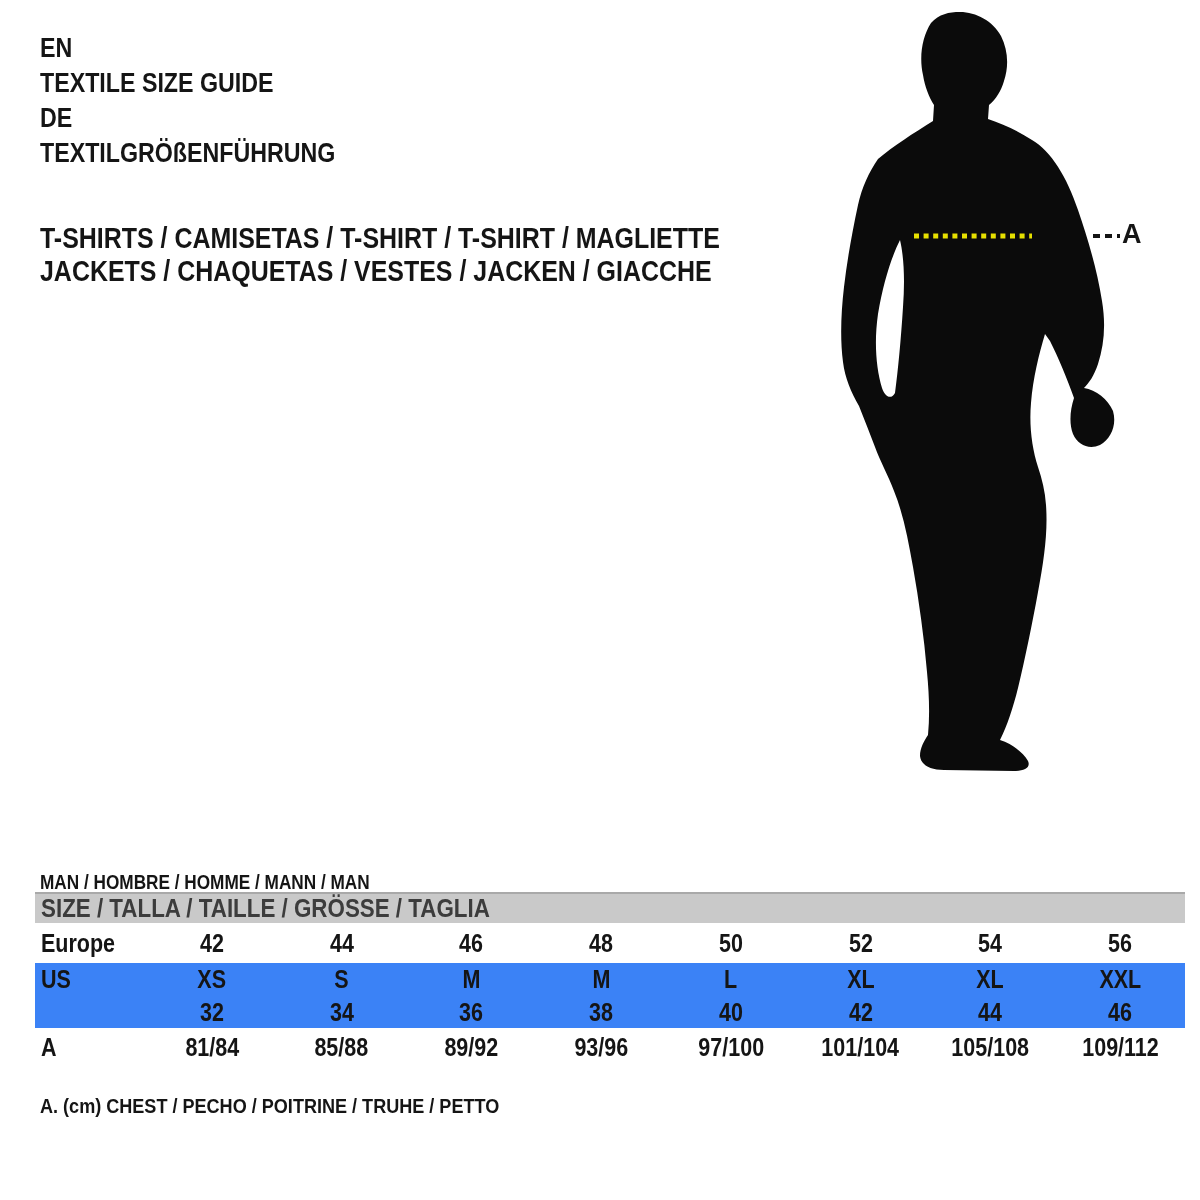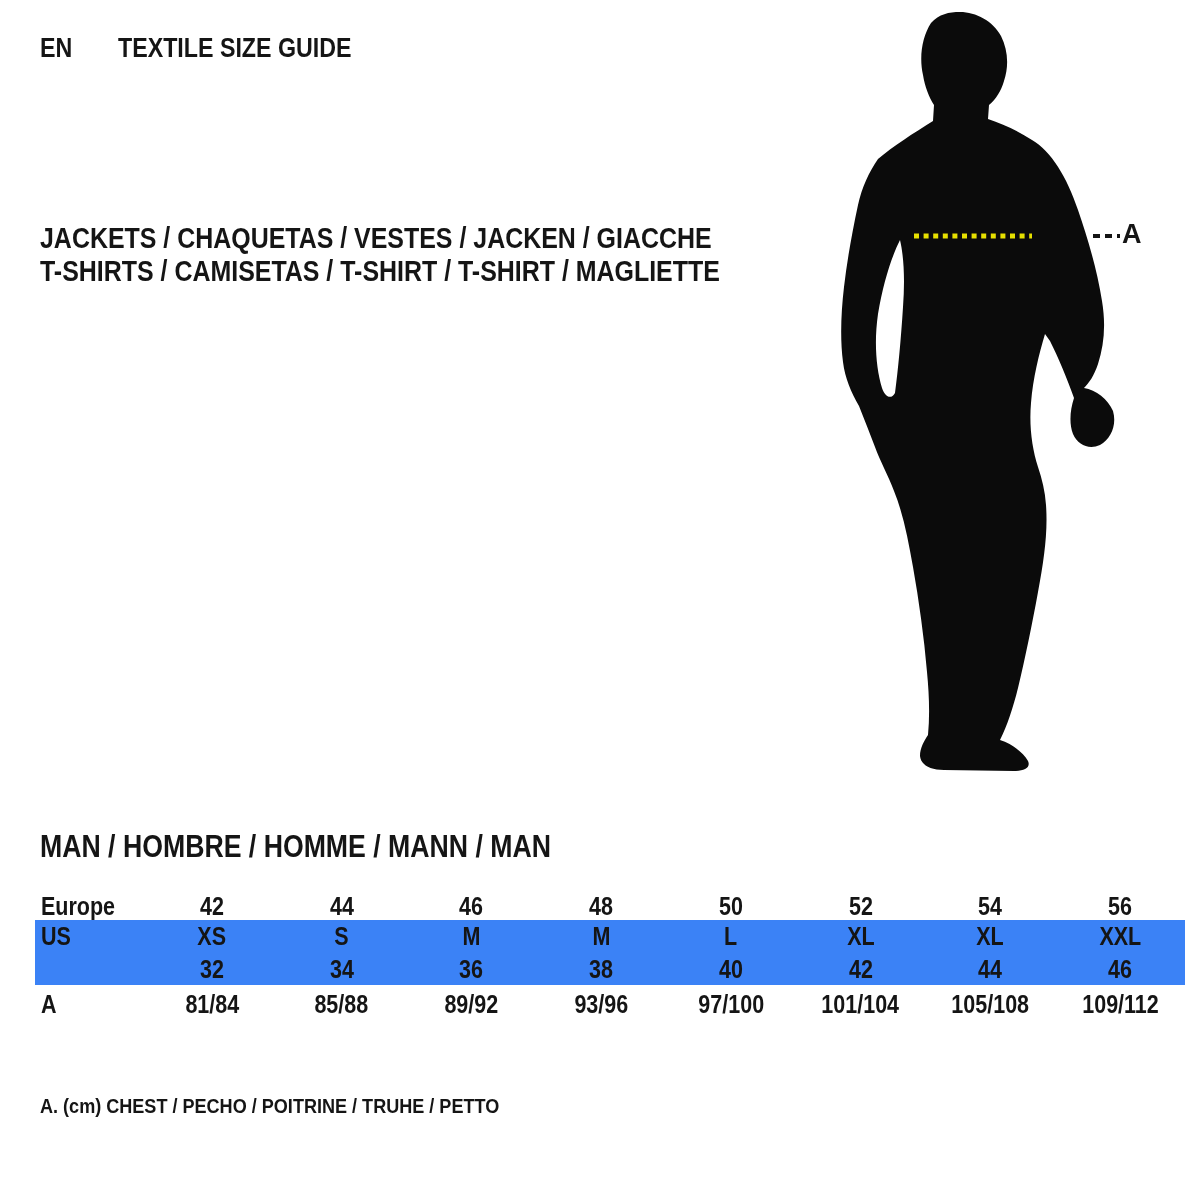--- a/index.html
+++ b/index.html
@@ -10,65 +10,69 @@
     overflow: hidden;
     font-family: "Liberation Sans", sans-serif;
     font-weight: bold;
     color: #151515;
   }
   .cond  { display: inline-block; transform: scaleX(0.86); transform-origin: 0 50%; white-space: nowrap; }
   .condc { display: inline-block; transform: scaleX(0.86); transform-origin: 50% 50%; white-space: nowrap; }
 
   
   .langs { position: absolute; left: 40px; top: 31px; font-size: 27px; line-height: 35px; }
-  .lang-row { display: flex; }
+  .lang-row { display: flex; flex-direction: column; }
   .lang-code { width: 78px; flex-shrink: 0; }
 
   
   .cats { position: absolute; left: 40px; top: 222px; font-size: 29px; line-height: 33px; }
 
   
   .figure-svg { position: absolute; left: 840px; top: 0px; width: 300px; height: 800px; }
   .measure-a { position: absolute; left: 1122px; top: 219px; font-size: 27px; }
 
   
-  .section-title { position: absolute; left: 40px; top: 829px; font-size: 31px; }
+  .section-title { position: absolute; left: 40px; top: 871px; font-size: 20px; }
 
   
   .size-table { position: absolute; left: 35px; top: 892px; width: 1150px; font-size: 25px; }
   .table-header {
     height: 31px; background: #c9c9c9;
     border-top: 2px solid #a9a9a9;
     box-sizing: border-box;
     display: flex; align-items: center;
     padding-left: 6px;
     font-size: 26px; color: #3c3c3c;
   }
   .trow { display: flex; align-items: center; }
   .trow.shaded { background: #3b82f6; }
-  .rh0 { height: 28px; justify-content: flex-end; } .rh1 { height: 33px; } .rh2 { height: 32px; } .rh3 { height: 38px; }
+  .rh0 { height: 40px; justify-content: flex-end; } .rh1 { height: 33px; } .rh2 { height: 32px; } .rh3 { height: 38px; }
   .rlabel { width: 112px; padding-left: 6px; box-sizing: border-box; flex-shrink: 0; }
   .cell { flex: 1; text-align: center; }
 
   
   .footnote { position: absolute; left: 40px; top: 1094px; font-size: 21px; }
 </style>
 </head>
 <body>
 
 <div class="langs">
   <div class="lang-row">
     <span class="lang-code"><span class="cond">EN</span></span>
     <span class="cond">TEXTILE SIZE GUIDE</span>
   </div>
+  <div class="lang-row">
+    <span class="lang-code"><span class="cond">DE</span></span>
+    <span class="cond">TEXTILGRÖßENFÜHRUNG</span>
+  </div>
 </div>
 
 <div class="cats">
+  <div><span class="cond">T-SHIRTS / CAMISETAS / T-SHIRT / T-SHIRT / MAGLIETTE</span></div>
   <div><span class="cond">JACKETS / CHAQUETAS / VESTES / JACKEN / GIACCHE</span></div>
-  <div><span class="cond">T-SHIRTS / CAMISETAS / T-SHIRT / T-SHIRT / MAGLIETTE</span></div>
 </div>
 
 <svg class="figure-svg" viewBox="840 0 300 800" xmlns="http://www.w3.org/2000/svg">
   <path fill="#0b0b0b" d="
     M 960 12
     C 976 12 993 21 1001 36
     C 1008 50 1009 66 1004 81
     C 1001 91 996 99 989 105
     L 988 119
     C 1003 124 1018 131 1032 140
@@ -121,20 +125,23 @@
   <line x1="914" y1="236" x2="1032" y2="236" stroke="#e6e000" stroke-width="5" stroke-dasharray="5 4.6"></line>
   <line x1="1093" y1="236" x2="1120" y2="236" stroke="#141414" stroke-width="4" stroke-dasharray="7 5"></line>
 </svg>
 <div class="measure-a">A</div>
 
 <div class="section-title">
   <span class="cond">MAN / HOMBRE / HOMME / MANN / MAN</span>
 </div>
 
 <div class="size-table">
+  <div class="table-header">
+    <span class="cond">SIZE / TALLA / TAILLE / GRÖSSE / TAGLIA</span>
+  </div>
 
   <div class="trow rh0">
     <span class="rlabel"><span class="cond">Europe</span></span>
     <span class="cell"><span class="condc">42</span></span>
     <span class="cell"><span class="condc">44</span></span>
     <span class="cell"><span class="condc">46</span></span>
     <span class="cell"><span class="condc">48</span></span>
     <span class="cell"><span class="condc">50</span></span>
     <span class="cell"><span class="condc">52</span></span>
     <span class="cell"><span class="condc">54</span></span>

